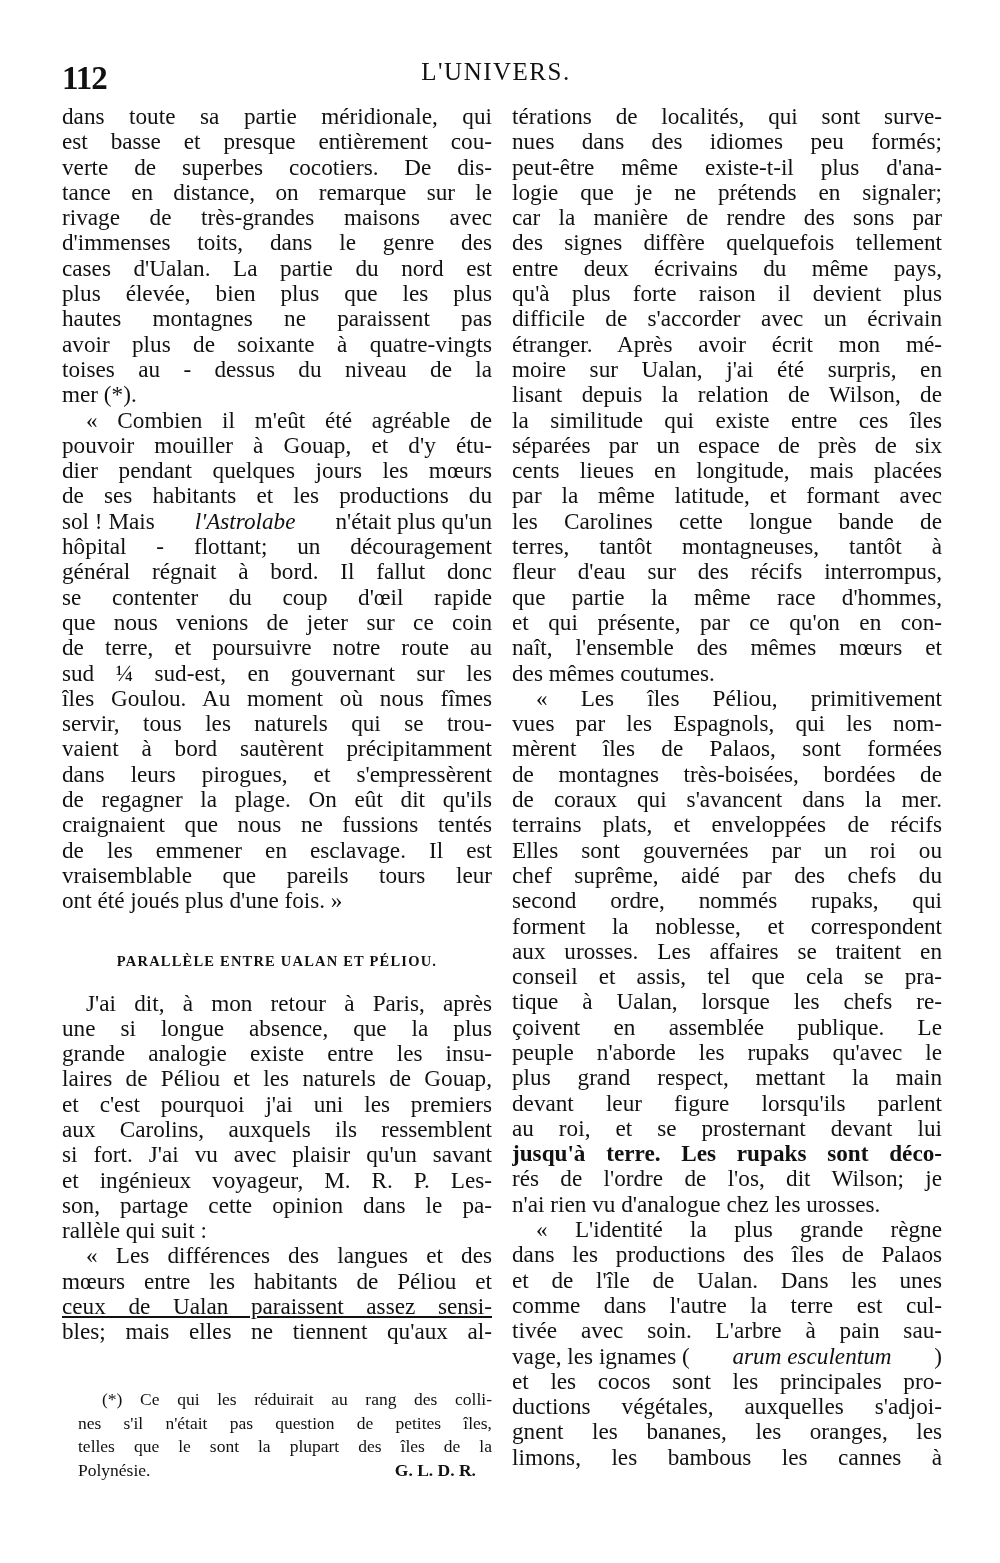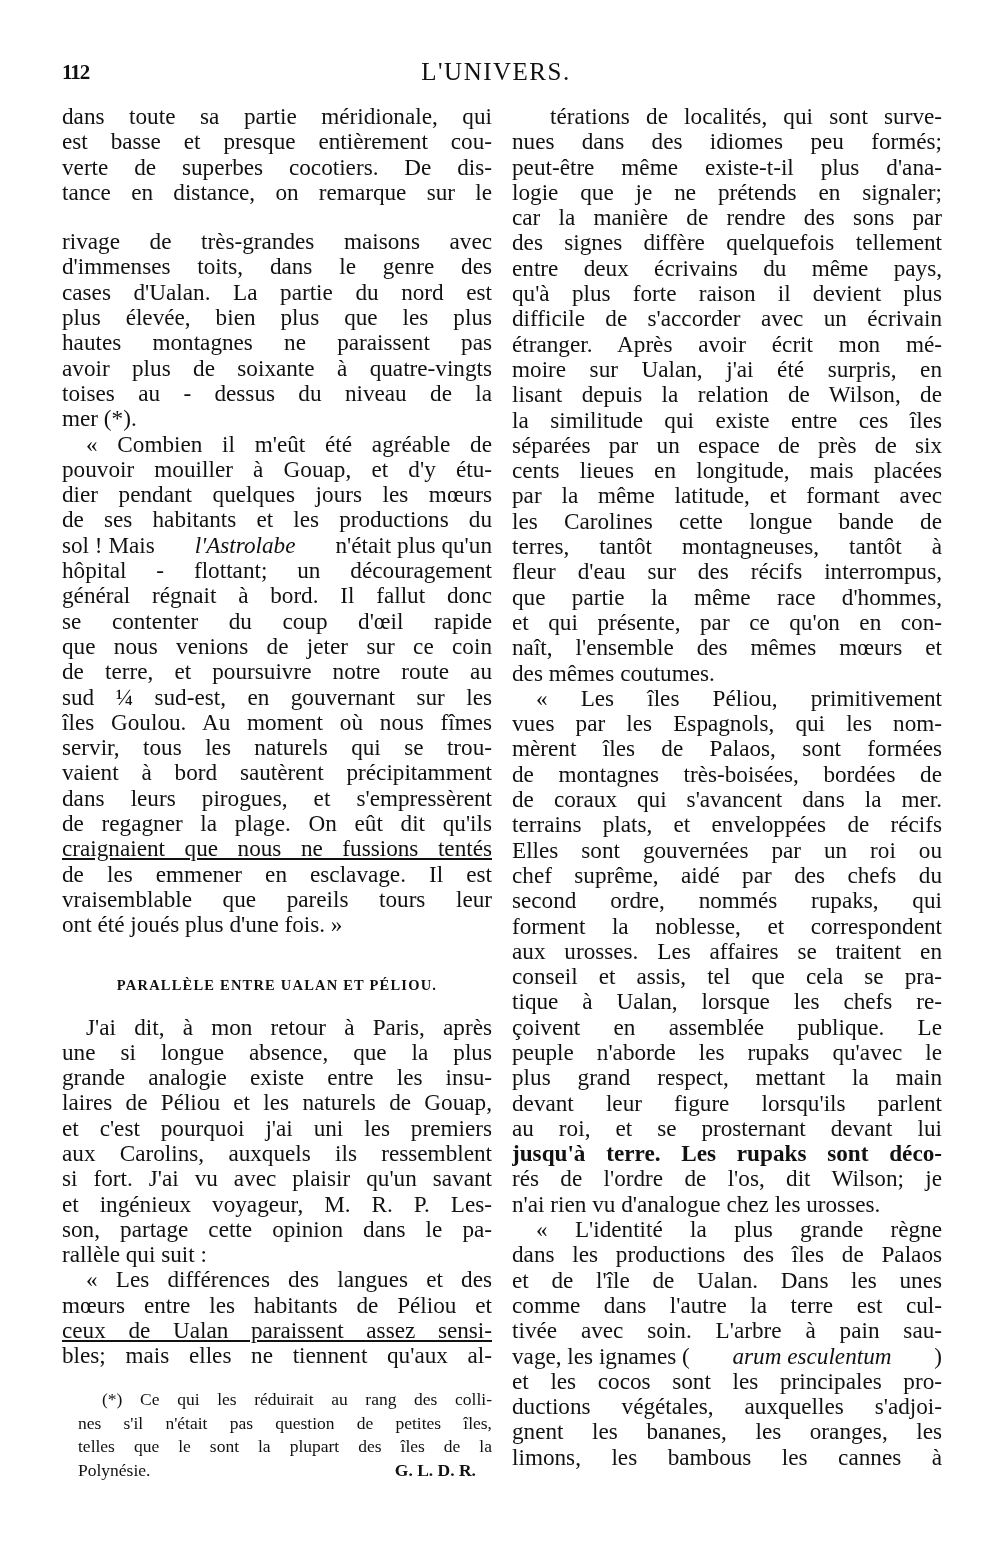--- a/index.html
+++ b/index.html
@@ -1,19 +1,19 @@
 <!DOCTYPE html>
 <html><head>
   <meta charset="utf-8">
   <style>
     html, body { margin: 0; padding: 0; background: #ffffff; }
     body { width: 1000px; height: 1563px; position: relative; overflow: hidden;
            font-family: "Liberation Serif", "DejaVu Serif", serif; color: #111; }
     .header { position: absolute; top: 58px; left: 62px; width: 868px; height: 40px; }
-    .page-num { position: absolute; left: 0; top: 2px; font-size: 21px; font-weight: bold; letter-spacing: -1px; }
+    .page-num { position: absolute; left: 0; top: 2px; font-size: 33px; font-weight: bold; letter-spacing: -1px; }
     .running-title { position: absolute; left: 0; right: 0; text-align: center; font-size: 25px; letter-spacing: 1.5px; }
     .col { position: absolute; top: 104px; width: 430px; font-size: 23.2px; line-height: 25.3px; }
     .col.left { left: 62px; }
     .col.right { left: 512px; }
     .line { display: block; text-align: justify; text-align-last: justify; white-space: nowrap; height: 25.3px; overflow: visible; }
     .line.last { text-align-last: left; }
     .line.indent { padding-left: 24px; }
     .line span { white-space: normal; }
     .heading { display: block; text-align: center; font-size: 14.5px; font-weight: bold; letter-spacing: 1.2px; margin: 15px 0 18px 0; height: 24px; line-height: 24px; }
     .gap-heading { height: 20px; }
@@ -30,21 +30,21 @@
   <span class="page-num">112</span>
   <span class="running-title">L'UNIVERS.</span>
 </div>
 
 <div class="col left">
   <div>
     <span class="line" style="white-space: normal; overflow: hidden;">dans toute sa partie méridionale, qui</span>
     <span class="line" style="white-space: normal; overflow: hidden;">est basse et presque entièrement cou-</span>
     <span class="line" style="white-space: normal; overflow: hidden;">verte de superbes cocotiers. De dis-</span>
     <span class="line" style="white-space: normal; overflow: hidden;">tance en distance, on remarque sur le</span>
-    <span class="line" style="white-space: normal; overflow: hidden; margin-top: 24px;">rivage de très-grandes maisons avec</span>
+    <span class="line" style="white-space: normal; overflow: hidden;">rivage de très-grandes maisons avec</span>
     <span class="line" style="white-space: normal; overflow: hidden;">d'immenses toits, dans le genre des</span>
     <span class="line" style="white-space: normal; overflow: hidden;">cases d'Ualan. La partie du nord est</span>
     <span class="line" style="white-space: normal; overflow: hidden;">plus élevée, bien plus que les plus</span>
     <span class="line" style="white-space: normal; overflow: hidden;">hautes montagnes ne paraissent pas</span>
     <span class="line" style="white-space: normal; overflow: hidden;">avoir plus de soixante à quatre-vingts</span>
     <span class="line" style="white-space: normal; overflow: hidden;">toises au - dessus du niveau de la</span>
     <span class="line last">mer (*).</span>
   </div>
   <div>
     <span class="line indent" style="white-space: normal; overflow: hidden;">« Combien il m'eût été agréable de</span>
@@ -60,21 +60,21 @@
     <span class="line" style="white-space: normal; overflow: hidden;">général régnait à bord. Il fallut donc</span>
     <span class="line" style="white-space: normal; overflow: hidden;">se contenter du coup d'œil rapide</span>
     <span class="line" style="white-space: normal; overflow: hidden;">que nous venions de jeter sur ce coin</span>
     <span class="line" style="white-space: normal; overflow: hidden;">de terre, et poursuivre notre route au</span>
     <span class="line" style="white-space: normal; overflow: hidden;">sud ¼ sud-est, en gouvernant sur les</span>
     <span class="line" style="white-space: normal; overflow: hidden;">îles Goulou. Au moment où nous fîmes</span>
     <span class="line" style="white-space: normal; overflow: hidden;">servir, tous les naturels qui se trou-</span>
     <span class="line" style="white-space: normal; overflow: hidden;">vaient à bord sautèrent précipitamment</span>
     <span class="line" style="white-space: normal; overflow: hidden;">dans leurs pirogues, et s'empressèrent</span>
     <span class="line" style="white-space: normal; overflow: hidden;">de regagner la plage. On eût dit qu'ils</span>
-    <span class="line" style="white-space: normal; overflow: hidden; text-decoration: underline;">craignaient que nous ne fussions tentés</span>
+    <span class="line" style="white-space: normal; overflow: hidden;">craignaient que nous ne fussions tentés</span>
     <span class="line" style="white-space: normal; overflow: hidden;">de les emmener en esclavage. Il est</span>
     <span class="line" style="white-space: normal; overflow: hidden;">vraisemblable que pareils tours leur</span>
     <span class="line last">ont été joués plus d'une fois. »</span>
   </div>
   <div class="gap-heading"></div>
   <span class="heading">PARALLÈLE ENTRE UALAN ET PÉLIOU.</span>
   <div>
     <span class="line indent" style="white-space: normal; overflow: hidden;">J'ai dit, à mon retour à Paris, après</span>
     <span class="line" style="white-space: normal; overflow: hidden;">une si longue absence, que la plus</span>
     <span class="line" style="white-space: normal; overflow: hidden;">grande analogie existe entre les insu-</span>
@@ -99,21 +99,21 @@
   <span class="line" style="white-space: normal; overflow: hidden;">nes s'il n'était pas question de petites îles,</span>
   <span class="line" style="white-space: normal; overflow: hidden;">telles que le sont la plupart des îles de la</span>
   <span class="line sig-line">
     <span>Polynésie.</span>
     <span style="padding-right:16px;font-weight:bold;">G. L. D. R.</span>
   </span>
 </div>
 
 <div class="col right">
   <div>
-    <span class="line" style="white-space: normal; overflow: hidden; margin-left: 38px;">térations de localités, qui sont surve-</span>
+    <span class="line" style="white-space: normal; overflow: hidden;">térations de localités, qui sont surve-</span>
     <span class="line" style="white-space: normal; overflow: hidden;">nues dans des idiomes peu formés;</span>
     <span class="line" style="white-space: normal; overflow: hidden;">peut-être même existe-t-il plus d'ana-</span>
     <span class="line" style="white-space: normal; overflow: hidden;">logie que je ne prétends en signaler;</span>
     <span class="line" style="white-space: normal; overflow: hidden;">car la manière de rendre des sons par</span>
     <span class="line" style="white-space: normal; overflow: hidden;">des signes diffère quelquefois tellement</span>
     <span class="line" style="white-space: normal; overflow: hidden;">entre deux écrivains du même pays,</span>
     <span class="line" style="white-space: normal; overflow: hidden;">qu'à plus forte raison il devient plus</span>
     <span class="line" style="white-space: normal; overflow: hidden;">difficile de s'accorder avec un écrivain</span>
     <span class="line" style="white-space: normal; overflow: hidden;">étranger. Après avoir écrit mon mé-</span>
     <span class="line" style="white-space: normal; overflow: hidden;">moire sur Ualan, j'ai été surpris, en</span>

